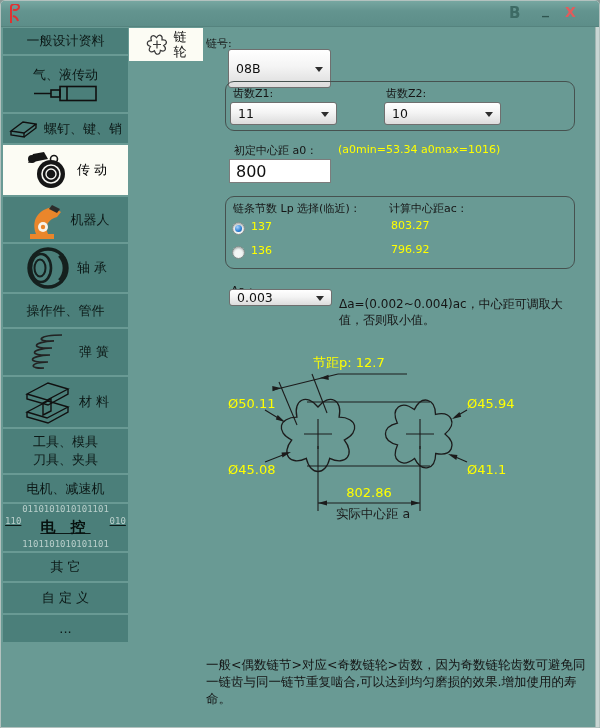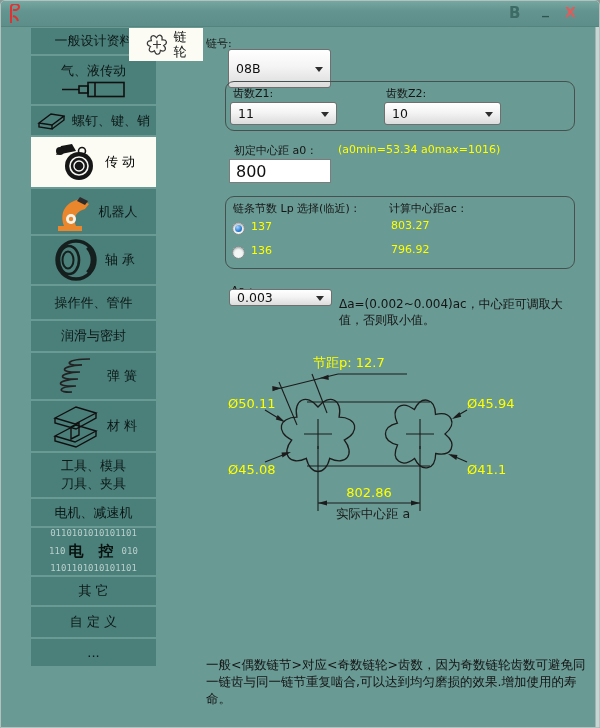--- a/index.html
+++ b/index.html
@@ -11,28 +11,28 @@
             background:linear-gradient(#77a7a1,#63948f 40%,#5d8e89);
             border-bottom:1px solid #55837e;}
   .logo{position:absolute;left:6px;top:3px;}
   .tb-b{position:absolute;left:508px;top:3px;font-size:15px;font-weight:bold;color:#3d6a64;}
   .tb-min{position:absolute;left:541px;top:0px;font-size:14px;font-weight:bold;color:#2f5550;cursor:default;}
   .tb-close{position:absolute;left:564px;top:3px;font-size:14px;font-weight:bold;color:#e25b5b;cursor:default;}
   
   .sidebar{position:absolute;left:2px;top:27px;width:125px;}
   .sb-item{width:125px;margin-bottom:2px;background:#4b7f7a;color:#0c1917;
            display:flex;align-items:center;justify-content:center;gap:7px;
-           font-size:13px;white-space:pre-line;text-align:center;line-height:1.35;cursor:default;margin-left:28px;}
+           font-size:13px;white-space:pre-line;text-align:center;line-height:1.35;cursor:default;}
   .sb-item svg{flex:0 0 auto;}
   .sb-item.active{background:#fcfcf4;color:#000;}
   .sb-col{flex-direction:column;gap:2px;}
   
   .bin-line{font-family:"DejaVu Sans Mono","Liberation Mono",monospace;font-size:9px;
             color:#b9cfcb;letter-spacing:0px;line-height:1.1;}
-  .bin-mid{display:flex;align-items:center;gap:3px;}
+  .bin-mid{display:flex;align-items:flex-start;gap:19px;text-decoration:underline;}
   .bin-mid .big{font-size:15px;font-weight:bold;color:#07120f;letter-spacing:5px;}
   
   .tab{position:absolute;left:128px;top:27px;width:74px;height:33px;background:#fcfcf4;
        display:flex;align-items:center;justify-content:center;gap:4px;cursor:default;}
   .tab-label{width:15px;font-size:13px;line-height:1.15;color:#111;word-break:break-all;}
   
   .lbl{position:absolute;font-size:11px;color:#151515;white-space:nowrap;}
   .ylw{color:#ffff00;}
   .grpbox{position:absolute;border:1px solid #46514f;border-radius:9px;}
   .combo{position:absolute;background:linear-gradient(#ffffff,#f4f4f4 45%,#dcdcdc);
@@ -74,21 +74,21 @@
     <span class="tb-min">_</span>
     <span class="tb-close">X</span>
   </div>
 
   <div class="sidebar">
 
     <div class="sb-item" style="height:26px">
       <span>一般设计资料</span>
     </div>
 
-    <div class="sb-item sb-col" style="height:48px;padding-top:0">
+    <div class="sb-item sb-col" style="height:56px;padding-top:0">
       <span>气、液传动</span>
       <svg width="66" height="17" viewBox="0 0 66 17">
         <g stroke="#101010" stroke-width="1.6" fill="none">
           <line x1="1" y1="8.5" x2="18" y2="8.5"></line>
           <rect x="18" y="5" width="9" height="7"></rect>
           <rect x="27" y="1.5" width="36" height="14"></rect>
           <line x1="34" y1="1.5" x2="34" y2="15.5"></line>
         </g>
       </svg>
     </div>
@@ -134,23 +134,20 @@
         <ellipse cx="16" cy="22" rx="5.5" ry="8.5" fill="none" stroke="#15201e" stroke-width="2"></ellipse>
         <path d="M36,9 a19,19 0 0 1 0,26" fill="none" stroke="#15201e" stroke-width="5"></path>
       </svg>
       <span>轴 承</span>
     </div>
 
     <div class="sb-item" style="height:33px">
       <span>操作件、管件</span>
     </div>
 
-    <div class="sb-item" style="height:30px">
-      <span>润滑与密封</span>
-    </div>
 
     <div class="sb-item" style="height:46px">
       <svg width="50" height="40" viewBox="0 0 50 40">
         <g fill="none" stroke="#222" stroke-width="1.6">
           <path d="M40,3 C16,3 12,10 32,9 C10,10 8,17 30,16 C8,17 6,24 28,23 C6,24 4,31 26,30 C6,31 8,37 22,36"></path>
         </g>
       </svg>
       <span>弹 簧</span>
     </div>
 

